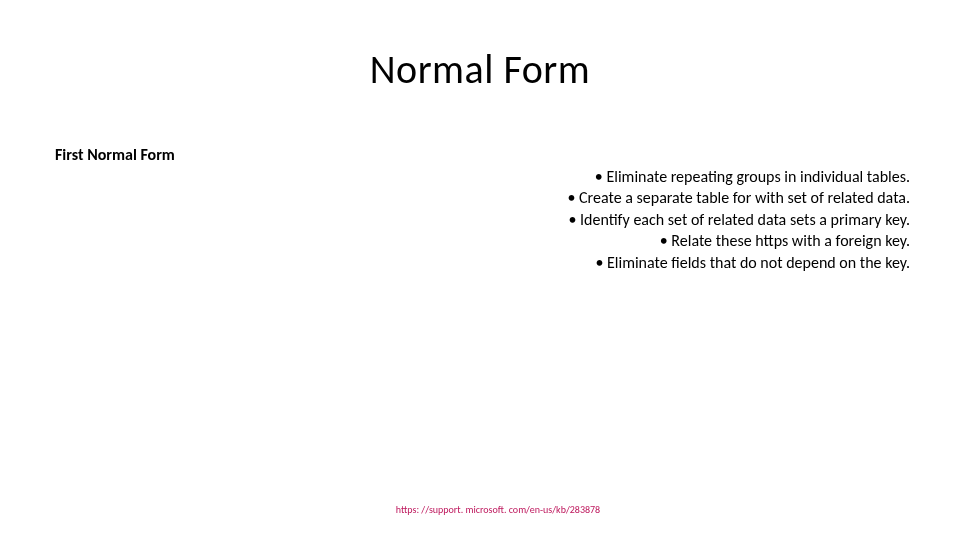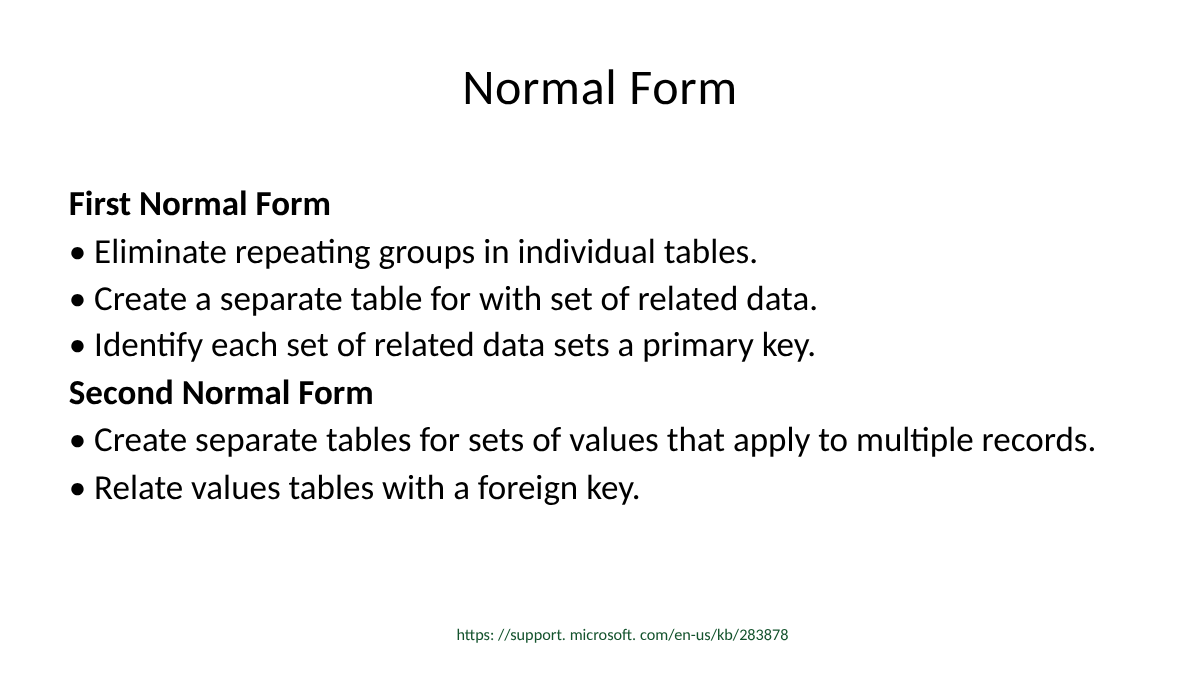--- a/index.html
+++ b/index.html
@@ -24,55 +24,55 @@
     .title {
       font-size: 40px;
       font-weight: 300;
       text-align: center;
       margin-top: 15px;
       margin-bottom: 50px;
       font-family: "Calibri Light", Calibri, Arial, sans-serif;
       letter-spacing: 0.5px;
     }
     .content {
-      font-size: 28px;
+      font-size: 16px;
       line-height: 1.35;
       padding-left: 5px;
     }
     .section-heading {
       font-weight: 700;
     }
     .bullet-line {
       display: block;
+      text-align: right;
     }
     .footer-link {
       position: absolute;
       left: 0;
       right: 0;
       bottom: 24px;
       text-align: center;
-      font-size: 13px;
-      color: #14532d;
+      font-size: 10px;
+      color: #be185d;
       margin-left: 36px;
     }
   </style>
 </head>
 <body>
 
 <div class="slide">
   <h1 class="title">Normal Form</h1>
 
   <div class="content">
 
     <div class="section-heading">First Normal Form</div>
     <div class="bullet-line"><span>• </span><span>Eliminate repeating groups in individual tables.</span></div>
     <div class="bullet-line"><span>• </span><span>Create a separate table for with set of related data.</span></div>
     <div class="bullet-line"><span>• </span><span>Identify each set of related data sets a primary key.</span></div>
 
-    <div class="section-heading">Second Normal Form</div>
-    <div class="bullet-line"><span>• </span><span>Create separate tables for sets of values that apply to multiple records.</span></div>
-    <div class="bullet-line"><span>• </span><span>Relate values tables with a foreign key.</span></div>
+    <div class="bullet-line"><span>• </span><span>Relate these https with a foreign key.</span></div>
 
+    <div class="bullet-line"><span>• </span><span>Eliminate fields that do not depend on the key.</span></div>
 
   </div>
 
   <div class="footer-link">https: //support. microsoft. com/en-us/kb/283878</div>
 </div>
 
 </body></html>

